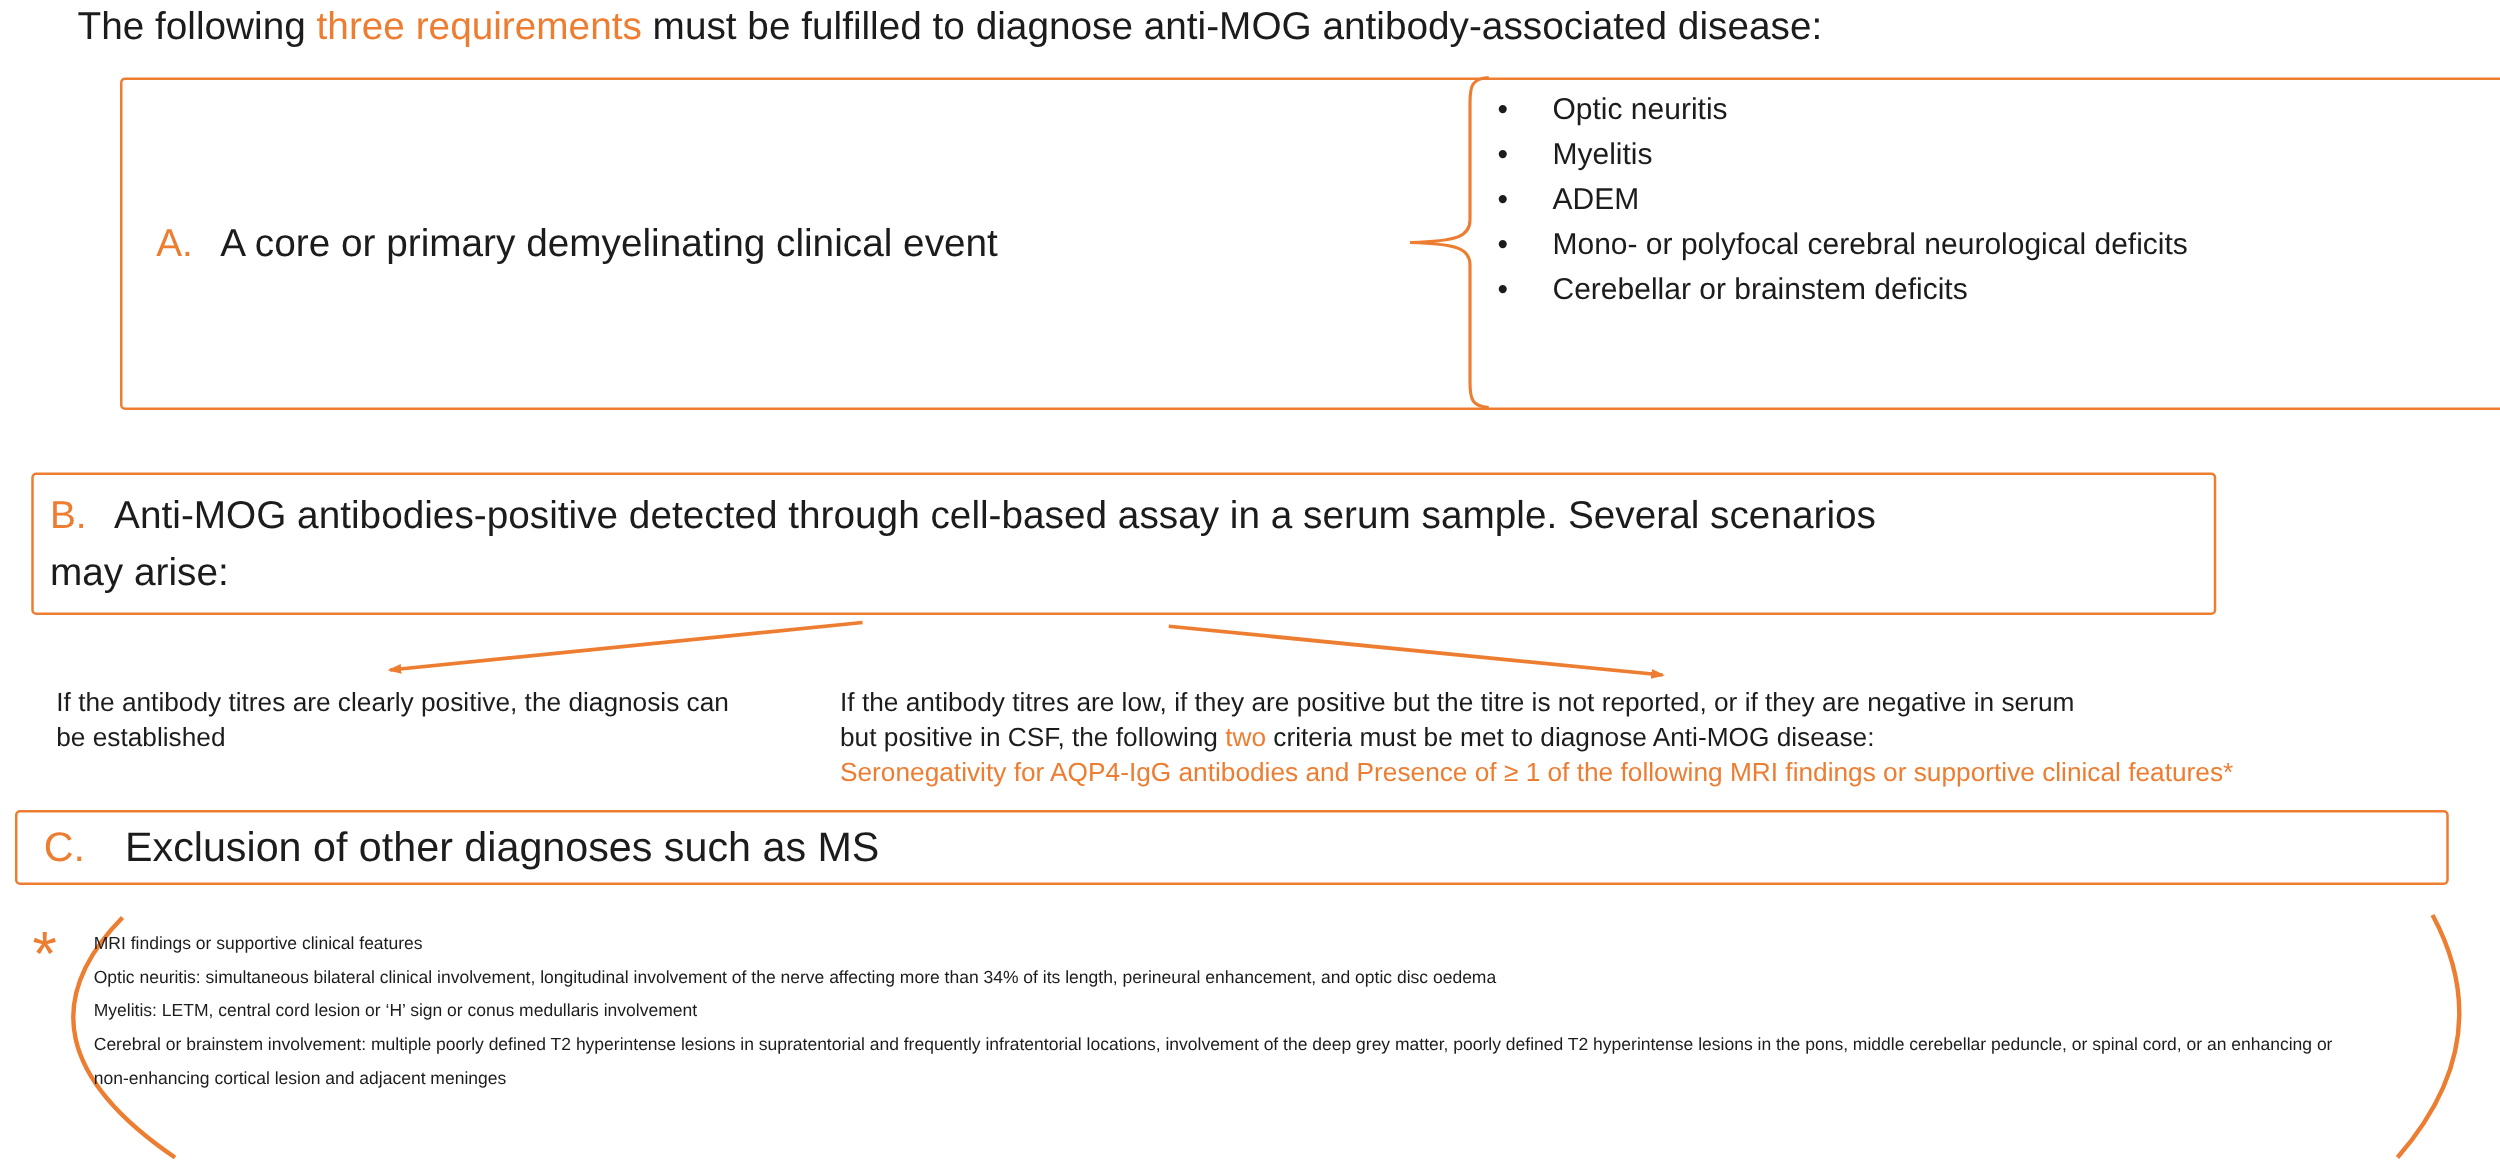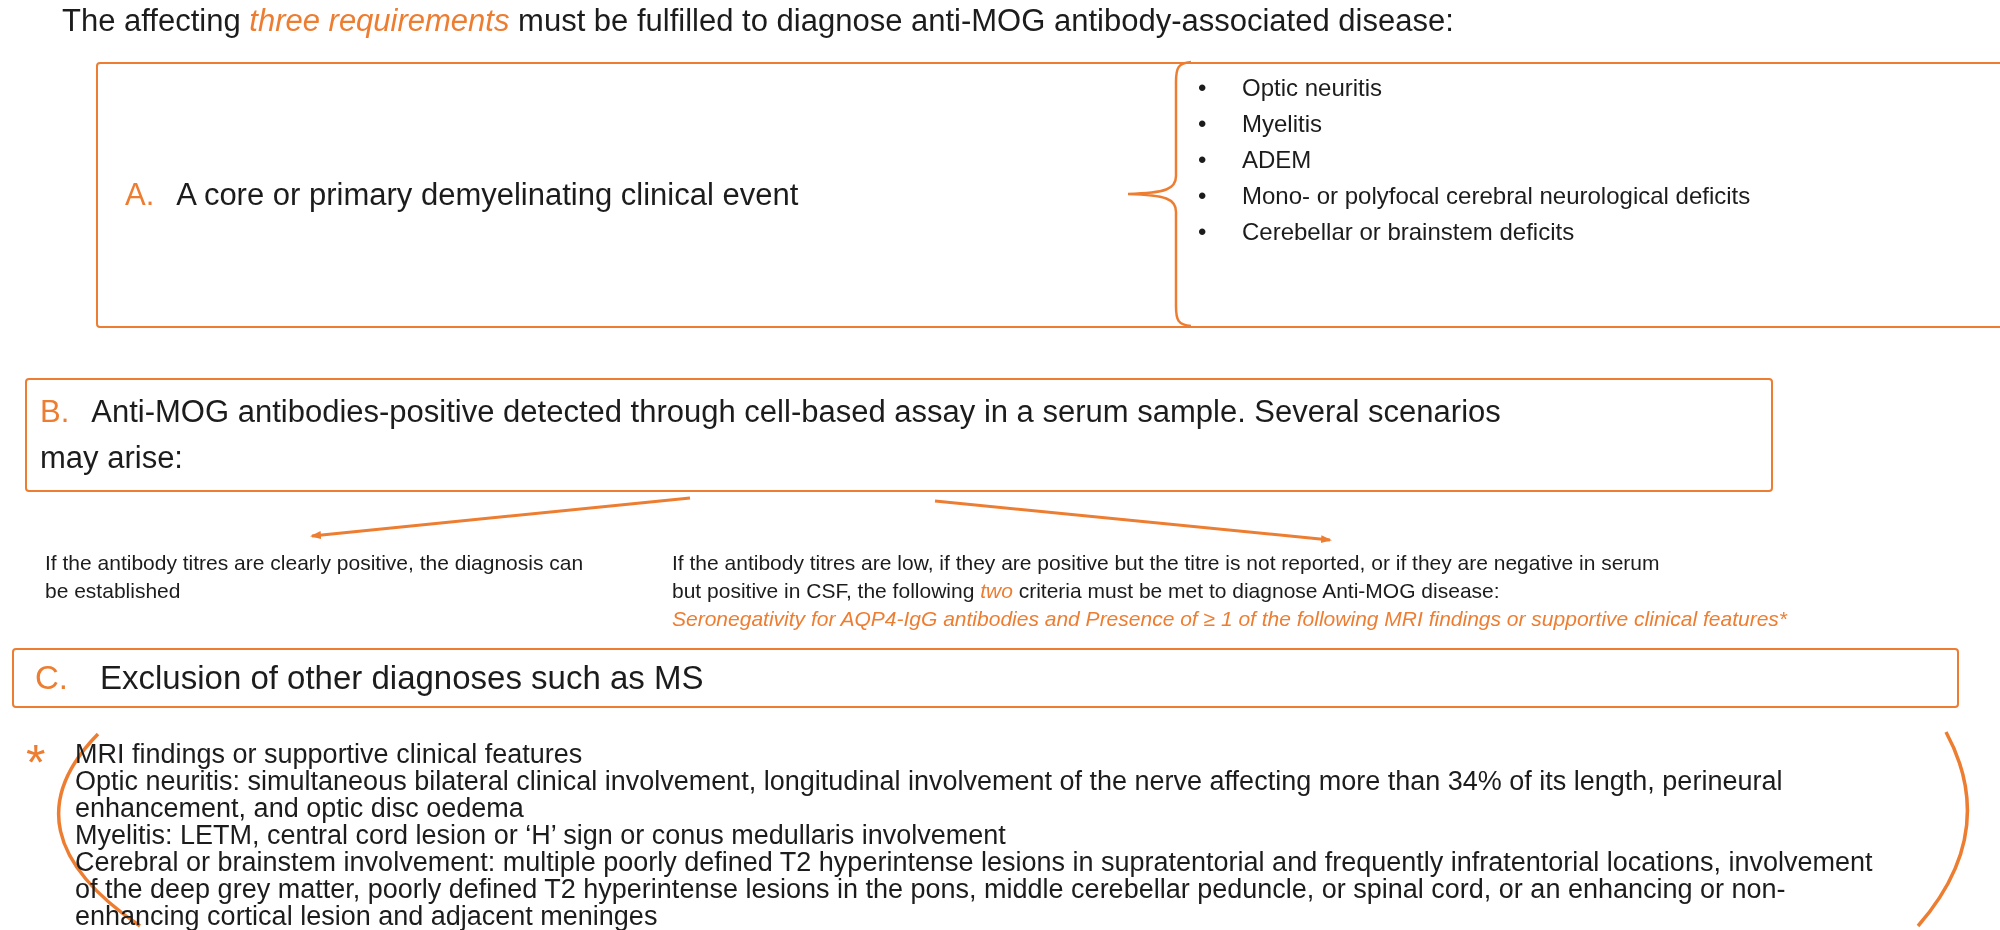--- a/index.html
+++ b/index.html
@@ -1,51 +1,51 @@
 <!DOCTYPE html>
 <html style="--accent: #ED7D31; --ink: #1c1c1c;"><head>
 <meta charset="utf-8">
 <style>
   :root { --accent:#ED7D31; --ink:#1c1c1c; }
   html,body { margin:0; padding:0; background:#fff; }
   .canvas {
     position:relative; width:2000px; height:930px; background:#fff;
     font-family:"Liberation Sans", sans-serif; color:var(--ink); overflow:hidden;
   }
-  .accent { color:var(--accent);font-style:italic; }
+  .accent { color:var(--accent); }
   .title { position:absolute; left:62px; top:3px; font-size:31px; white-space:nowrap; }
   .box { position:absolute; border:2.5px solid var(--accent); border-radius:4px; box-sizing:border-box; }
   .box-a { left:48px; top:62px; width:1946px; height:266px;margin-left:48px; }
   .box-a-text { position:absolute; left:27px; top:50%; transform:translateY(-50%); font-size:31px; white-space:nowrap; }
   .box-label { color:var(--accent); margin-right:22px; }
   .bullets {
     position:absolute; left:1196px; top:70px; width:730px; margin:0; padding:0;
     list-style:none; font-size:24px; line-height:36px;
   }
   .bullets li { position:relative; padding-left:46px; }
   .bullets li::before { content:"\2022"; position:absolute; left:2px; top:0; }
   .box-b { left:25px; top:378px; width:1748px; height:114px; padding:9px 0 0 13px; font-size:31px; line-height:46px; }
   .box-b .bline { white-space:nowrap; }
   .branch-left { position:absolute; left:45px; top:549px; width:560px; font-size:21px; line-height:28px; }
   .branch-right { position:absolute; left:672px; top:549px; font-size:21px; line-height:28px; }
   .branch-right div { white-space:nowrap; }
   .box-c { left:12px; top:648px; width:1947px; height:60px; display:flex; align-items:center; font-size:33px; }
   .box-c .box-label { margin-left:21px; margin-right:32px; }
   .box-c-text { white-space:nowrap; }
   .footnote-marker { position:absolute; left:26px; top:738px; font-size:50px; line-height:1; color:var(--accent); }
-  .footnote { position:absolute; left:75px; top:741px; width:1800px; font-size:27px; line-height:27px; }
+  .footnote { position:absolute; left:75px; top:741px; width:1800px; font-size:14px; line-height:27px; }
   .overlay { position:absolute; left:0; top:0; pointer-events:none; }
 </style>
 </head>
 <body>
 
 <div class="canvas">
 
   <div class="title">
-    <span>The affecting </span><span class="accent">three requirements</span><span> must be fulfilled to diagnose anti-MOG antibody-associated disease:</span>
+    <span>The following </span><span class="accent">three requirements</span><span> must be fulfilled to diagnose anti-MOG antibody-associated disease:</span>
   </div>
 
   <div class="box box-a">
     <div class="box-a-text">
       <span class="box-label">A.</span><span>A core or primary demyelinating clinical event</span>
     </div>
   </div>
 
   <ul class="bullets">
     <li>Optic neuritis</li>

